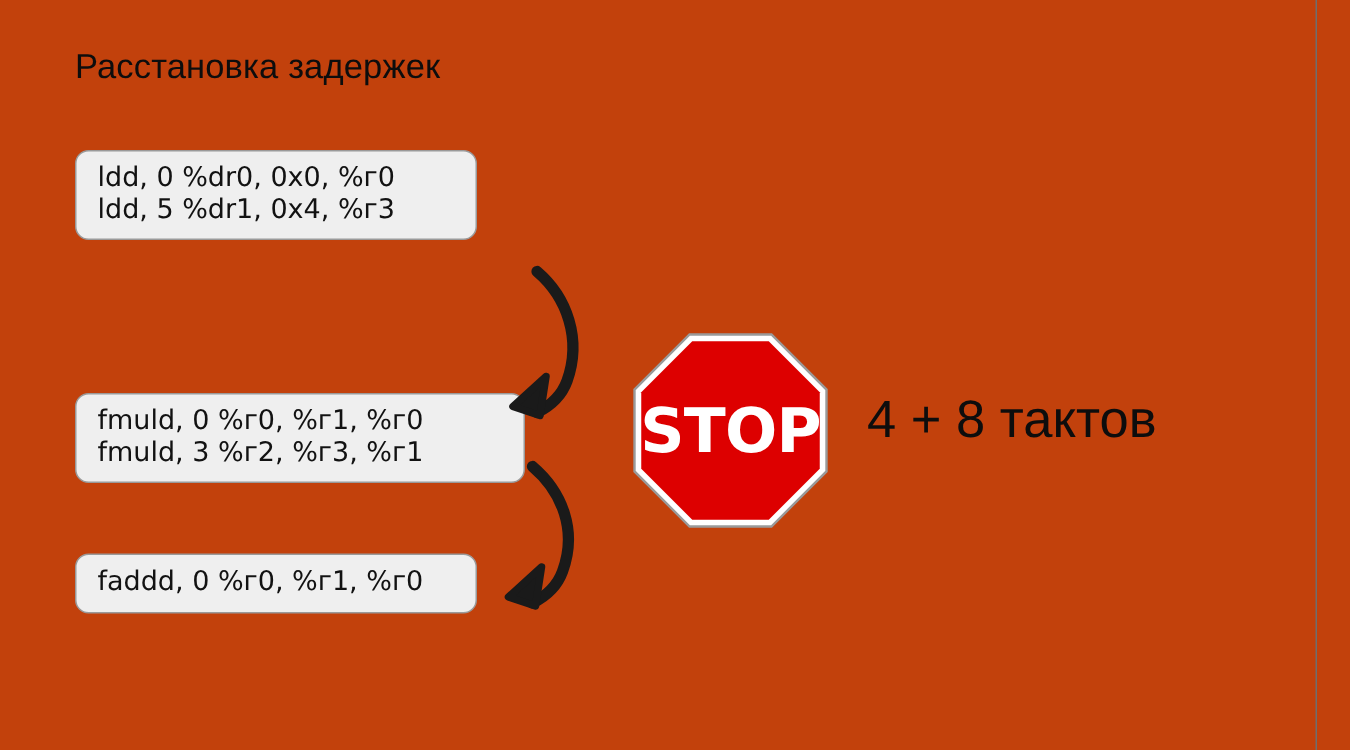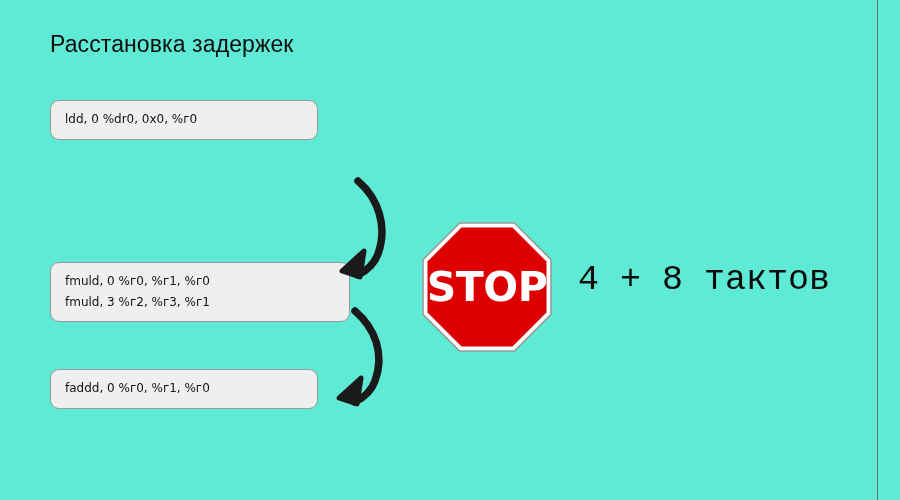--- a/index.html
+++ b/index.html
@@ -11,21 +11,21 @@
     height: 500px;
     background: #ffffff;
     font-family: "Liberation Sans", sans-serif;
     overflow: hidden;
   }
 
   #slide {
     position: relative;
     width: 900px;
     height: 500px;
-    background: #5eead4;
+    background: #c2410c;
   }
 
   
   #right-divider {
     position: absolute;
     left: 877px;
     top: 0;
     width: 1px;
     height: 500px;
     background: #6e6e6e;
@@ -47,21 +47,21 @@
   
   .code-block {
     position: absolute;
     left: 50px;
     box-sizing: border-box;
     background: #efefef;
     border: 1px solid #9a9a9a;
     border-radius: 9px;
     padding: 8px 12px 9px 14px;
     font-family: "DejaVu Sans", sans-serif;
-    font-size: 12px;
+    font-size: 18px;
     line-height: 20.5px;
     color: #121212;
     white-space: nowrap;
   }
   .code-line {
     display: block;
     white-space: pre;
   }
 
   #code-block-loads  { top: 100px; width: 268px; }
@@ -94,33 +94,34 @@
   }
 
   
   #cycles-text {
     position: absolute;
     left: 578px;
     top: 258px;
     font-size: 35px;
     line-height: 44px;
     color: #0d0d0d;
-    font-family: Liberation Mono, monospace;
+    font-family: Liberation Sans, sans-serif;
     white-space: nowrap;
   }
 </style>
 </head>
 <body>
 
 <div id="slide">
 
   <div id="slide-title">Расстановка задержек</div>
 
   <div class="code-block" id="code-block-loads">
     <span class="code-line">ldd, 0 %dr0, 0x0, %г0</span>
+    <span class="code-line">ldd, 5 %dr1, 0x4, %г3</span>
   </div>
 
   <div class="code-block" id="code-block-muls">
     <span class="code-line">fmuld, 0 %г0, %г1, %г0</span>
     <span class="code-line">fmuld, 3 %г2, %г3, %г1</span>
   </div>
 
   <div class="code-block" id="code-block-add">
     <span class="code-line">faddd, 0 %г0, %г1, %г0</span>
   </div>

